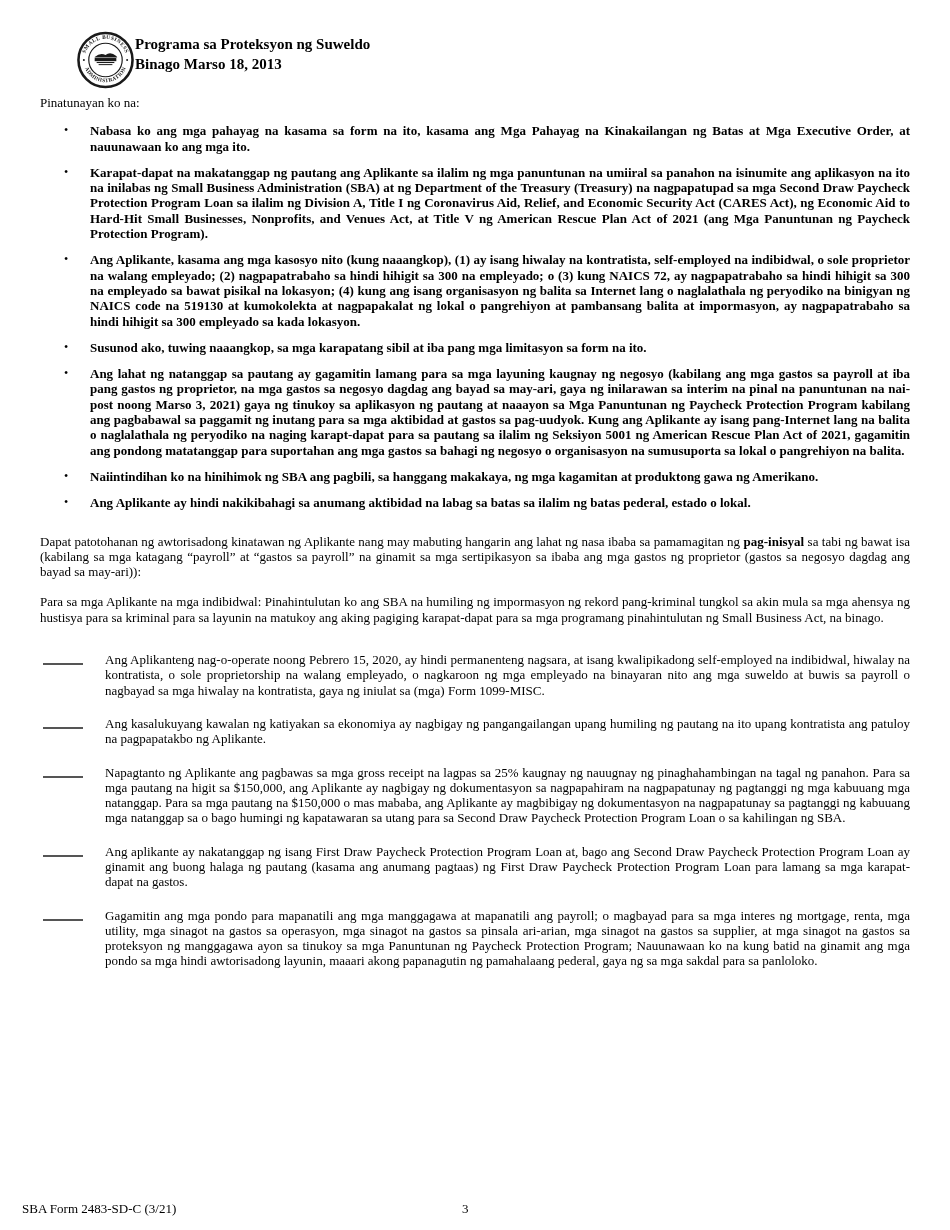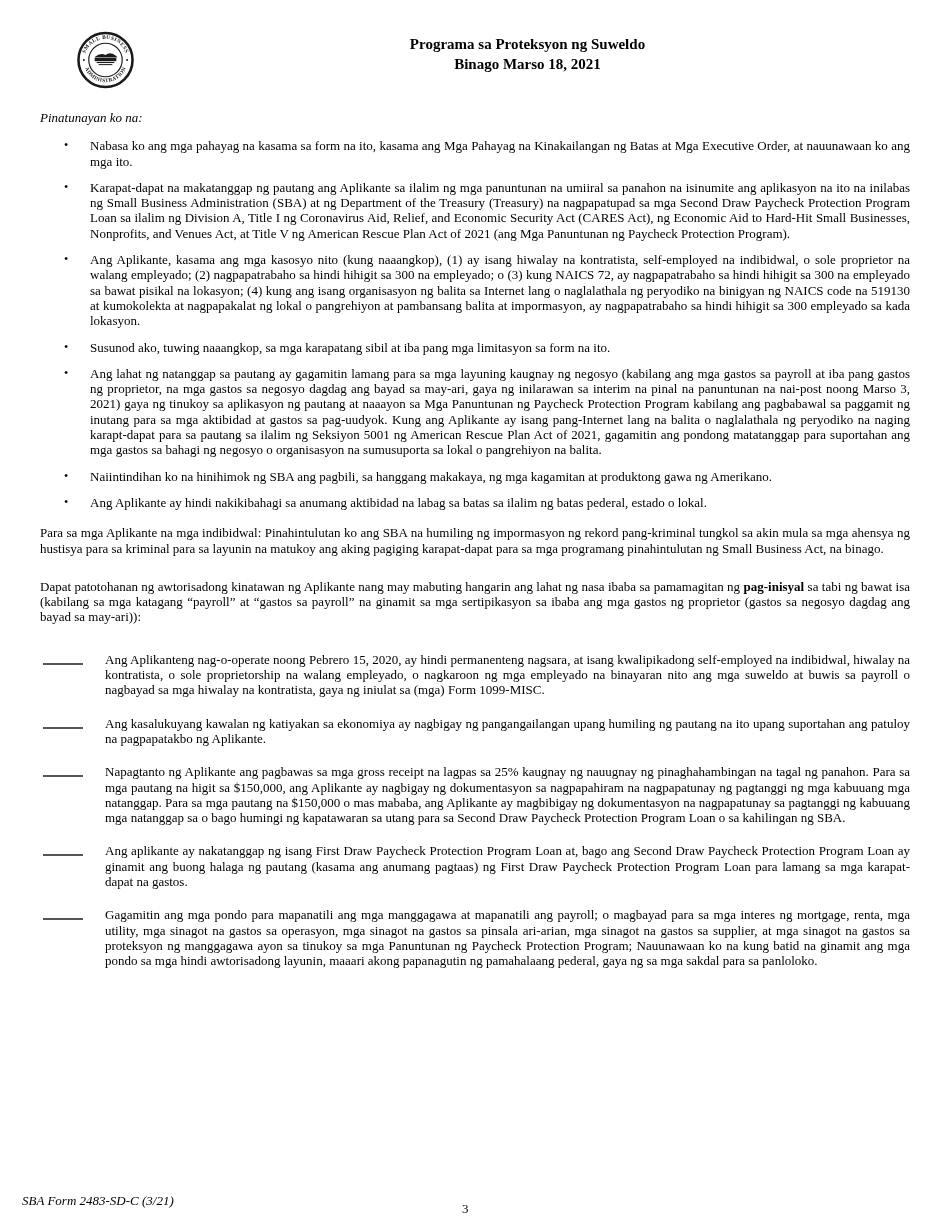--- a/index.html
+++ b/index.html
@@ -17,57 +17,57 @@
     overflow: hidden;
   }
   .header {
     display: flex;
     align-items: flex-start;
     padding: 30px 30px 0 76px;
   }
   .seal { width: 59px; height: 60px; flex: none; }
   .titles {
     flex: 1;
-    text-align: center;
+    text-align: left;
     font-weight: bold;
     font-size: 15px;
     line-height: 20px;
     padding-top: 4px;
   }
   .section-heading {
     margin: 31px 40px 0 40px;
     font-weight: bold;
     text-decoration: underline;
   }
-  .intro { margin: 20px 40px 0 40px; font-style: italic; }
+  .intro { margin: 5px 40px 0 40px; }
   .bullets { margin: 13px 40px 0 40px; }
   .bullet-row { display: flex; margin-bottom: 11px; }
   .bullet-glyph { flex: none; width: 50px; padding-left: 24px; font-size: 12px; }
-  .bullet-text { flex: 1; text-align: justify; }
+  .bullet-text { flex: 1; text-align: justify; font-weight: bold; }
   .para { margin: 15px 40px 0 40px; text-align: justify; }
   .para-instruction { margin-top: 23px; }
   .bold { font-weight: bold; }
   .initial-items { margin: 27px 40px 0 40px; }
   .initial-row { display: flex; margin-bottom: 18px; }
   .initial-line {
     flex: none;
     width: 40px;
     height: 13px;
     margin-left: 3px;
     margin-right: 22px;
     border-bottom: 2px solid #555555;
   }
   .initial-text { flex: 1; text-align: justify; }
   .footer {
     position: absolute;
     left: 0; right: 0;
     bottom: 14px;
     height: 16px;
   }
-  .form-number { position: absolute; left: 22px; bottom: 8px; font-style: italic; }
+  .form-number { position: absolute; left: 22px; bottom: 0; }
   .page-number { position: absolute; left: 462px; bottom: 0; }
 </style>
 </head>
 <body>
 
 <div class="page">
 
   <div class="header">
     <svg class="seal" viewBox="0 0 60 60" aria-hidden="true">
       <circle cx="30" cy="30" r="27.5" fill="none" stroke="#1a1a1a" stroke-width="2.6"></circle>
@@ -84,21 +84,21 @@
       </text>
       <circle cx="8" cy="30" r="1" fill="#1a1a1a"></circle>
       <circle cx="52" cy="30" r="1" fill="#1a1a1a"></circle>
       <path d="M 19,27 Q 25,22 30,25 Q 35,21 41,26 L 42,27.5 L 19,27.5 Z" fill="#1a1a1a"></path>
       <rect x="19" y="28" width="22" height="3.2" fill="#1a1a1a"></rect>
       <rect x="21" y="32" width="18" height="1.1" fill="#1a1a1a"></rect>
       <rect x="23" y="34.2" width="14" height="1" fill="#1a1a1a"></rect>
     </svg>
     <div class="titles">
       <div>Programa sa Proteksyon ng Suweldo</div>
-      <div>Binago Marso 18, 2021</div>
+      <div>Binago Marso 18, 2013</div>
     </div>
   </div>
 
 
   <div class="intro">Pinatunayan ko na:</div>
 
   <div class="bullets">
     <div class="bullet-row">
       <span class="bullet-glyph">•</span>
       <span class="bullet-text">Nabasa ko ang mga pahayag na kasama sa form na ito, kasama ang Mga Pahayag na Kinakailangan ng Batas at Mga Executive Order, at nauunawaan ko ang mga ito.</span>
@@ -122,34 +122,34 @@
     <div class="bullet-row">
       <span class="bullet-glyph">•</span>
       <span class="bullet-text">Naiintindihan ko na hinihimok ng SBA ang pagbili, sa hanggang makakaya, ng mga kagamitan at produktong gawa ng Amerikano.</span>
     </div>
     <div class="bullet-row">
       <span class="bullet-glyph">•</span>
       <span class="bullet-text">Ang Aplikante ay hindi nakikibahagi sa anumang aktibidad na labag sa batas sa ilalim ng batas pederal, estado o lokal.</span>
     </div>
   </div>
 
-  <div class="para">Para sa mga Aplikante na mga indibidwal: Pinahintulutan ko ang SBA na humiling ng impormasyon ng rekord pang-kriminal tungkol sa akin mula sa mga ahensya ng hustisya para sa kriminal para sa layunin na matukoy ang aking pagiging karapat-dapat para sa mga programang pinahintulutan ng Small Business Act, na binago.</div>
-
   <div class="para para-instruction">
     <span>Dapat patotohanan ng awtorisadong kinatawan ng Aplikante nang may mabuting hangarin ang lahat ng nasa ibaba sa pamamagitan ng </span><span class="bold">pag-inisyal</span><span> sa tabi ng bawat isa (kabilang sa mga katagang “payroll” at “gastos sa payroll” na ginamit sa mga sertipikasyon sa ibaba ang mga gastos ng proprietor (gastos sa negosyo dagdag ang bayad sa may-ari)):</span>
   </div>
+
+  <div class="para">Para sa mga Aplikante na mga indibidwal: Pinahintulutan ko ang SBA na humiling ng impormasyon ng rekord pang-kriminal tungkol sa akin mula sa mga ahensya ng hustisya para sa kriminal para sa layunin na matukoy ang aking pagiging karapat-dapat para sa mga programang pinahintulutan ng Small Business Act, na binago.</div>
 
   <div class="initial-items">
     <div class="initial-row">
       <span class="initial-line"></span>
       <span class="initial-text">Ang Aplikanteng nag-o-operate noong Pebrero 15, 2020, ay hindi permanenteng nagsara, at isang kwalipikadong self-employed na indibidwal, hiwalay na kontratista, o sole proprietorship na walang empleyado, o nagkaroon ng mga empleyado na binayaran nito ang mga suweldo at buwis sa payroll o nagbayad sa mga hiwalay na kontratista, gaya ng iniulat sa (mga) Form 1099-MISC.</span>
     </div>
     <div class="initial-row">
       <span class="initial-line"></span>
-      <span class="initial-text">Ang kasalukuyang kawalan ng katiyakan sa ekonomiya ay nagbigay ng pangangailangan upang humiling ng pautang na ito upang suportahan ang patuloy na pagpapatakbo ng Aplikante.</span>
+      <span class="initial-text">Ang kasalukuyang kawalan ng katiyakan sa ekonomiya ay nagbigay ng pangangailangan upang humiling ng pautang na ito upang kontratista ang patuloy na pagpapatakbo ng Aplikante.</span>
     </div>
     <div class="initial-row">
       <span class="initial-line"></span>
       <span class="initial-text">Napagtanto ng Aplikante ang pagbawas sa mga gross receipt na lagpas sa 25% kaugnay ng nauugnay ng pinaghahambingan na tagal ng panahon. Para sa mga pautang na higit sa $150,000, ang Aplikante ay nagbigay ng dokumentasyon sa nagpapahiram na nagpapatunay ng pagtanggi ng mga kabuuang mga natanggap. Para sa mga pautang na $150,000 o mas mababa, ang Aplikante ay magbibigay ng dokumentasyon na nagpapatunay sa pagtanggi ng kabuuang mga natanggap sa o bago humingi ng kapatawaran sa utang para sa Second Draw Paycheck Protection Program Loan o sa kahilingan ng SBA.</span>
     </div>
     <div class="initial-row">
       <span class="initial-line"></span>
       <span class="initial-text">Ang aplikante ay nakatanggap ng isang First Draw Paycheck Protection Program Loan at, bago ang Second Draw Paycheck Protection Program Loan ay ginamit ang buong halaga ng pautang (kasama ang anumang pagtaas) ng First Draw Paycheck Protection Program Loan para lamang sa mga karapat-dapat na gastos.</span>
     </div>
     <div class="initial-row">

